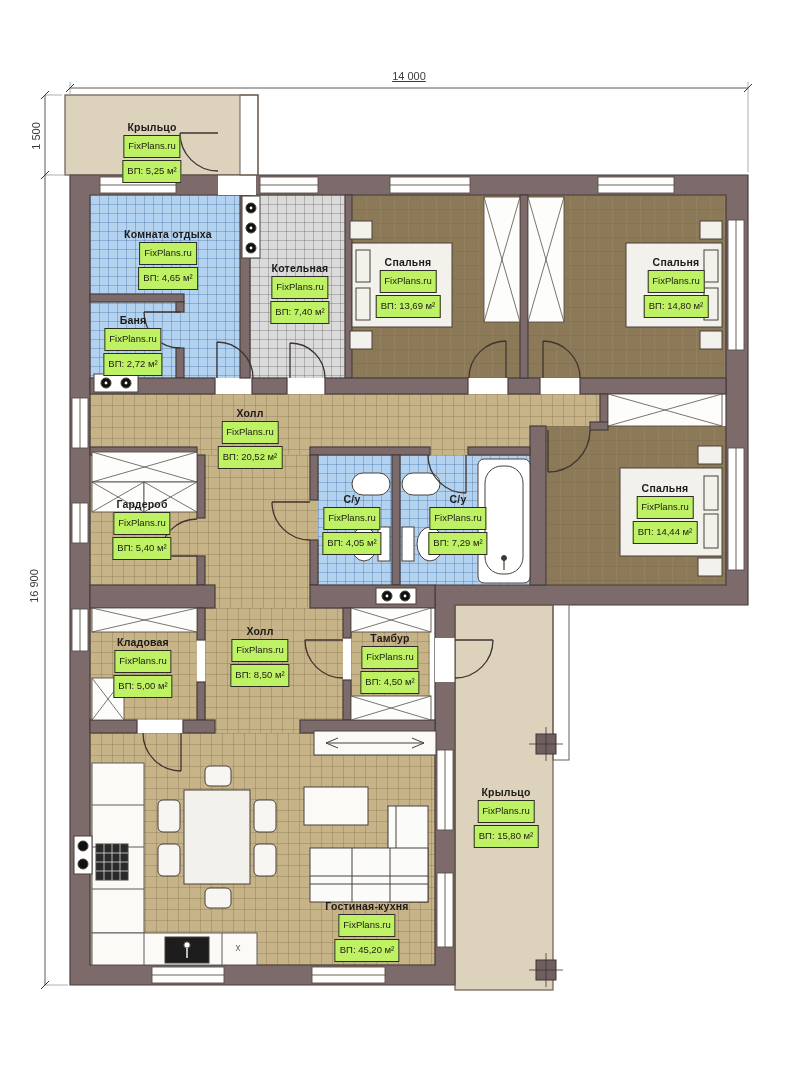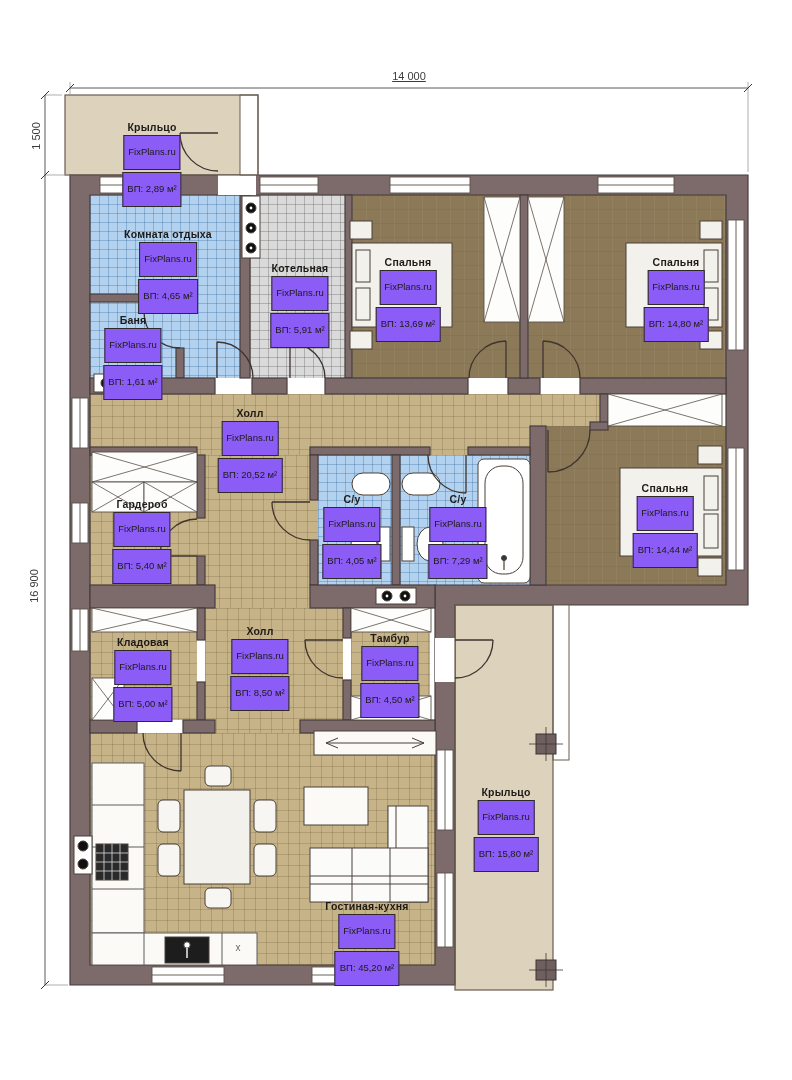--- a/index.html
+++ b/index.html
@@ -19,22 +19,22 @@
     background-size:11px 11px;}
   .bedroomf{background-color:#8c7958;
     background-image:linear-gradient(rgba(0,0,0,.05) 1px,transparent 1px),
                      linear-gradient(90deg,rgba(255,255,255,.05) 1px,transparent 1px);
     background-size:14px 14px;}
   .porchbg{background-color:#ddd2bc;}
   #overlay{position:absolute;left:0;top:0;z-index:2;}
   .rlabel{position:absolute;z-index:3;transform:translateX(-50%);display:flex;
           flex-direction:column;align-items:center;gap:2px;white-space:nowrap;}
   .rname{font-size:10.5px;font-weight:bold;color:#1d1a17;letter-spacing:.2px;}
-  .rbox{font-size:9.5px;color:#1d1a17;background:#8b5cf6;border:1px solid #2e2a25;
-        padding:10px 4px;line-height:1.35;}
+  .rbox{font-size:9.5px;color:#1d1a17;background:#bef264;border:1px solid #2e2a25;
+        padding:4px 4px;line-height:1.35;}
   .dim{position:absolute;z-index:3;font-size:11px;color:#3c3c3c;white-space:nowrap;}
   .dim-top{transform:translateX(-50%);text-decoration:underline;}
   .vdim{transform:translate(-50%,-50%) rotate(-90deg);transform-origin:center;}
   .xmark{position:absolute;z-index:3;transform:translateX(-50%);font-size:10px;color:#6a6a6a;}
 </style>
 </head>
 <body>
 
 <div id="plan">
 
@@ -289,37 +289,37 @@
       <path d="M66,92 L74,84 M744,92 L752,84" stroke="#333"></path>
       <path d="M45,95 V985"></path>
       <path d="M45,95 H62 M45,175 H68 M45,985 H68" stroke="#9a9a9a" stroke-width="0.8"></path>
       <path d="M41,99 L49,91 M41,179 L49,171 M41,989 L49,981" stroke="#333"></path>
     </g>
   </svg>
 
   <div class="rlabel" style="left:152px;top:121px">
     <div class="rname">Крыльцо</div>
     <div class="rbox">FixPlans.ru</div>
-    <div class="rbox">ВП: 2,89 м²</div>
+    <div class="rbox">ВП: 5,25 м²</div>
   </div>
   <div class="rlabel" style="left:168px;top:228px">
     <div class="rname">Комната отдыха</div>
     <div class="rbox">FixPlans.ru</div>
     <div class="rbox">ВП: 4,65 м²</div>
   </div>
   <div class="rlabel" style="left:300px;top:262px">
     <div class="rname">Котельная</div>
     <div class="rbox">FixPlans.ru</div>
-    <div class="rbox">ВП: 5,91 м²</div>
+    <div class="rbox">ВП: 7,40 м²</div>
   </div>
   <div class="rlabel" style="left:133px;top:314px">
     <div class="rname">Баня</div>
 
     <div class="rbox">FixPlans.ru</div>
-    <div class="rbox">ВП: 1,61 м²</div>
+    <div class="rbox">ВП: 2,72 м²</div>
   </div>
   <div class="rlabel" style="left:408px;top:256px">
     <div class="rname">Спальня</div>
     <div class="rbox">FixPlans.ru</div>
     <div class="rbox">ВП: 13,69 м²</div>
   </div>
   <div class="rlabel" style="left:676px;top:256px">
     <div class="rname">Спальня</div>
     <div class="rbox">FixPlans.ru</div>
     <div class="rbox">ВП: 14,80 м²</div>

